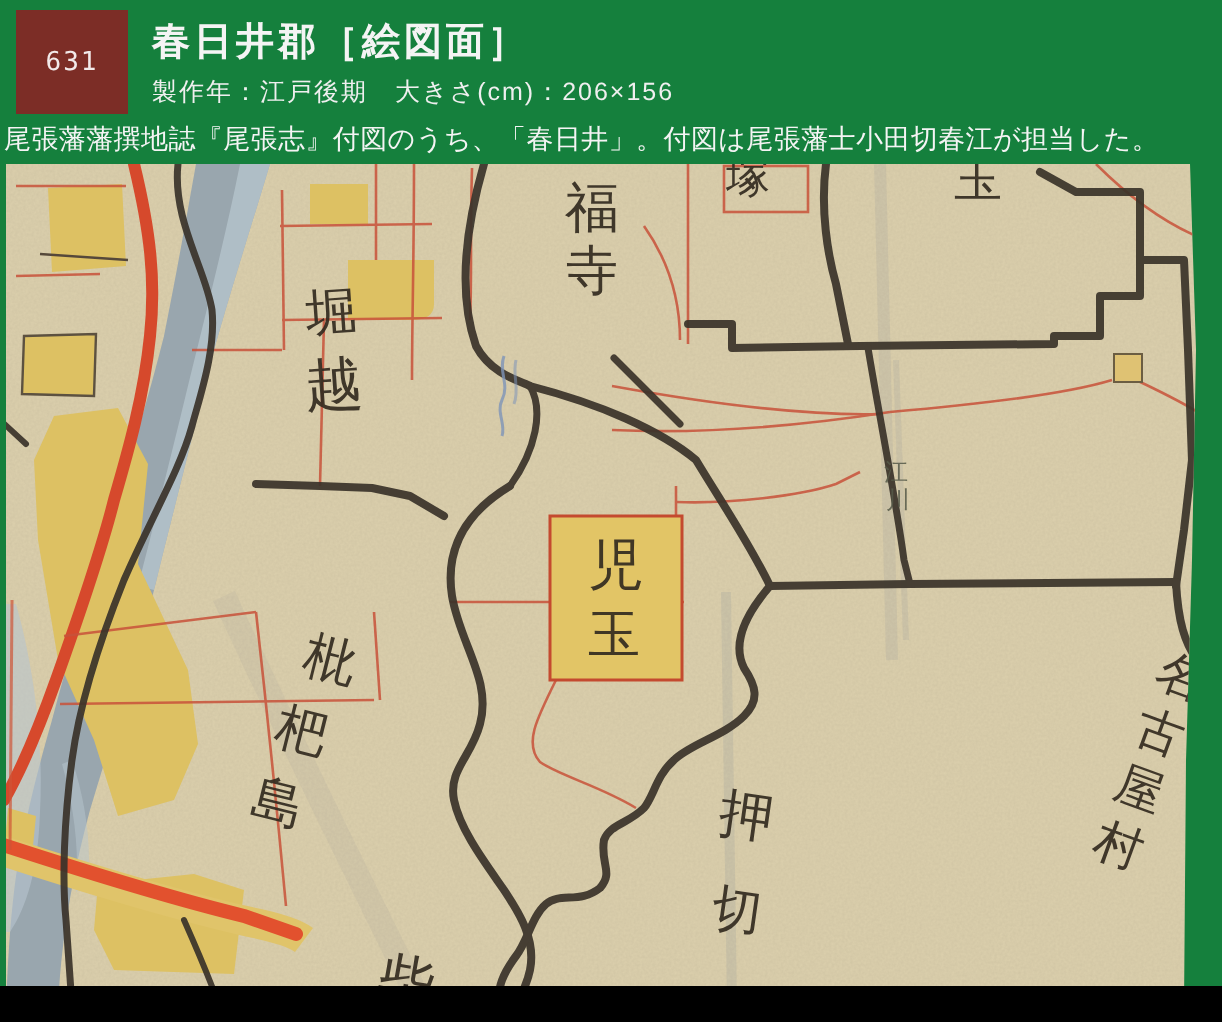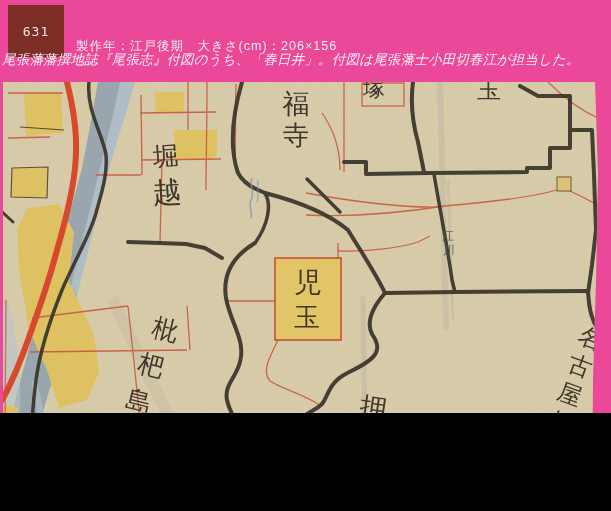--- a/index.html
+++ b/index.html
@@ -1,38 +1,39 @@
 <!DOCTYPE html>
 <html><head>
 <meta charset="utf-8">
 <style>
   html,body{margin:0;padding:0;background:#000;}
-  .screen{position:relative;width:611px;height:413px;background:#ec4899;overflow:hidden;
+  .screen{position:relative;width:611px;height:493px;background:#15803d;overflow:hidden;
           font-family:"Liberation Sans","DejaVu Sans",sans-serif;}
   .num-box{position:absolute;left:8px;top:5px;width:56px;height:52px;background:#7c2d26;
            display:flex;align-items:center;justify-content:center;color:#f2e9e9;
            font:13px "DejaVu Sans Mono",monospace;letter-spacing:1px;}
   .title{position:absolute;left:76px;top:8px;font-size:19px;font-weight:bold;color:#f4f4f4;
          letter-spacing:2px;white-space:nowrap;}
   .meta{position:absolute;left:76px;top:38px;font-size:12.5px;color:#efefef;
         letter-spacing:1px;white-space:nowrap;}
-  .desc{position:absolute;left:2px;top:51px;font-size:13.5px;color:#f4f4f4;
-        letter-spacing:.2px;white-space:nowrap;font-style:italic;}
+  .desc{position:absolute;left:2px;top:61px;font-size:13.5px;color:#f4f4f4;
+        letter-spacing:.2px;white-space:nowrap;}
   .map-wrap{position:absolute;left:0;top:80px;width:611px;height:431px;}
   .klabel{font-family:"Liberation Serif","DejaVu Serif",serif;fill:#332b20;opacity:.92;}
   .klabel-small{font-family:"Liberation Serif","DejaVu Serif",serif;fill:#565a49;opacity:.85;}
 </style>
 </head>
 <body>
 
 <div class="screen">
 
   <div class="num-box">
     <span>631</span>
   </div>
+  <div class="title">春日井郡［絵図面］</div>
   <div class="meta">製作年：江戸後期　大きさ(cm)：206×156</div>
   <div class="desc">尾張藩藩撰地誌『尾張志』付図のうち、「春日井」。付図は尾張藩士小田切春江が担当した。</div>
 
   <div class="map-wrap">
   <svg width="611" height="431" viewBox="0 0 611 431">
     <defs>
       <clipPath id="paperClip">
         <path d="M3,2 L595,2 L598,95 L596,200 L593,300 L592,423 L3,423 Z"></path>
       </clipPath>
       <filter id="paperNoise" x="0" y="0" width="100%" height="100%">

